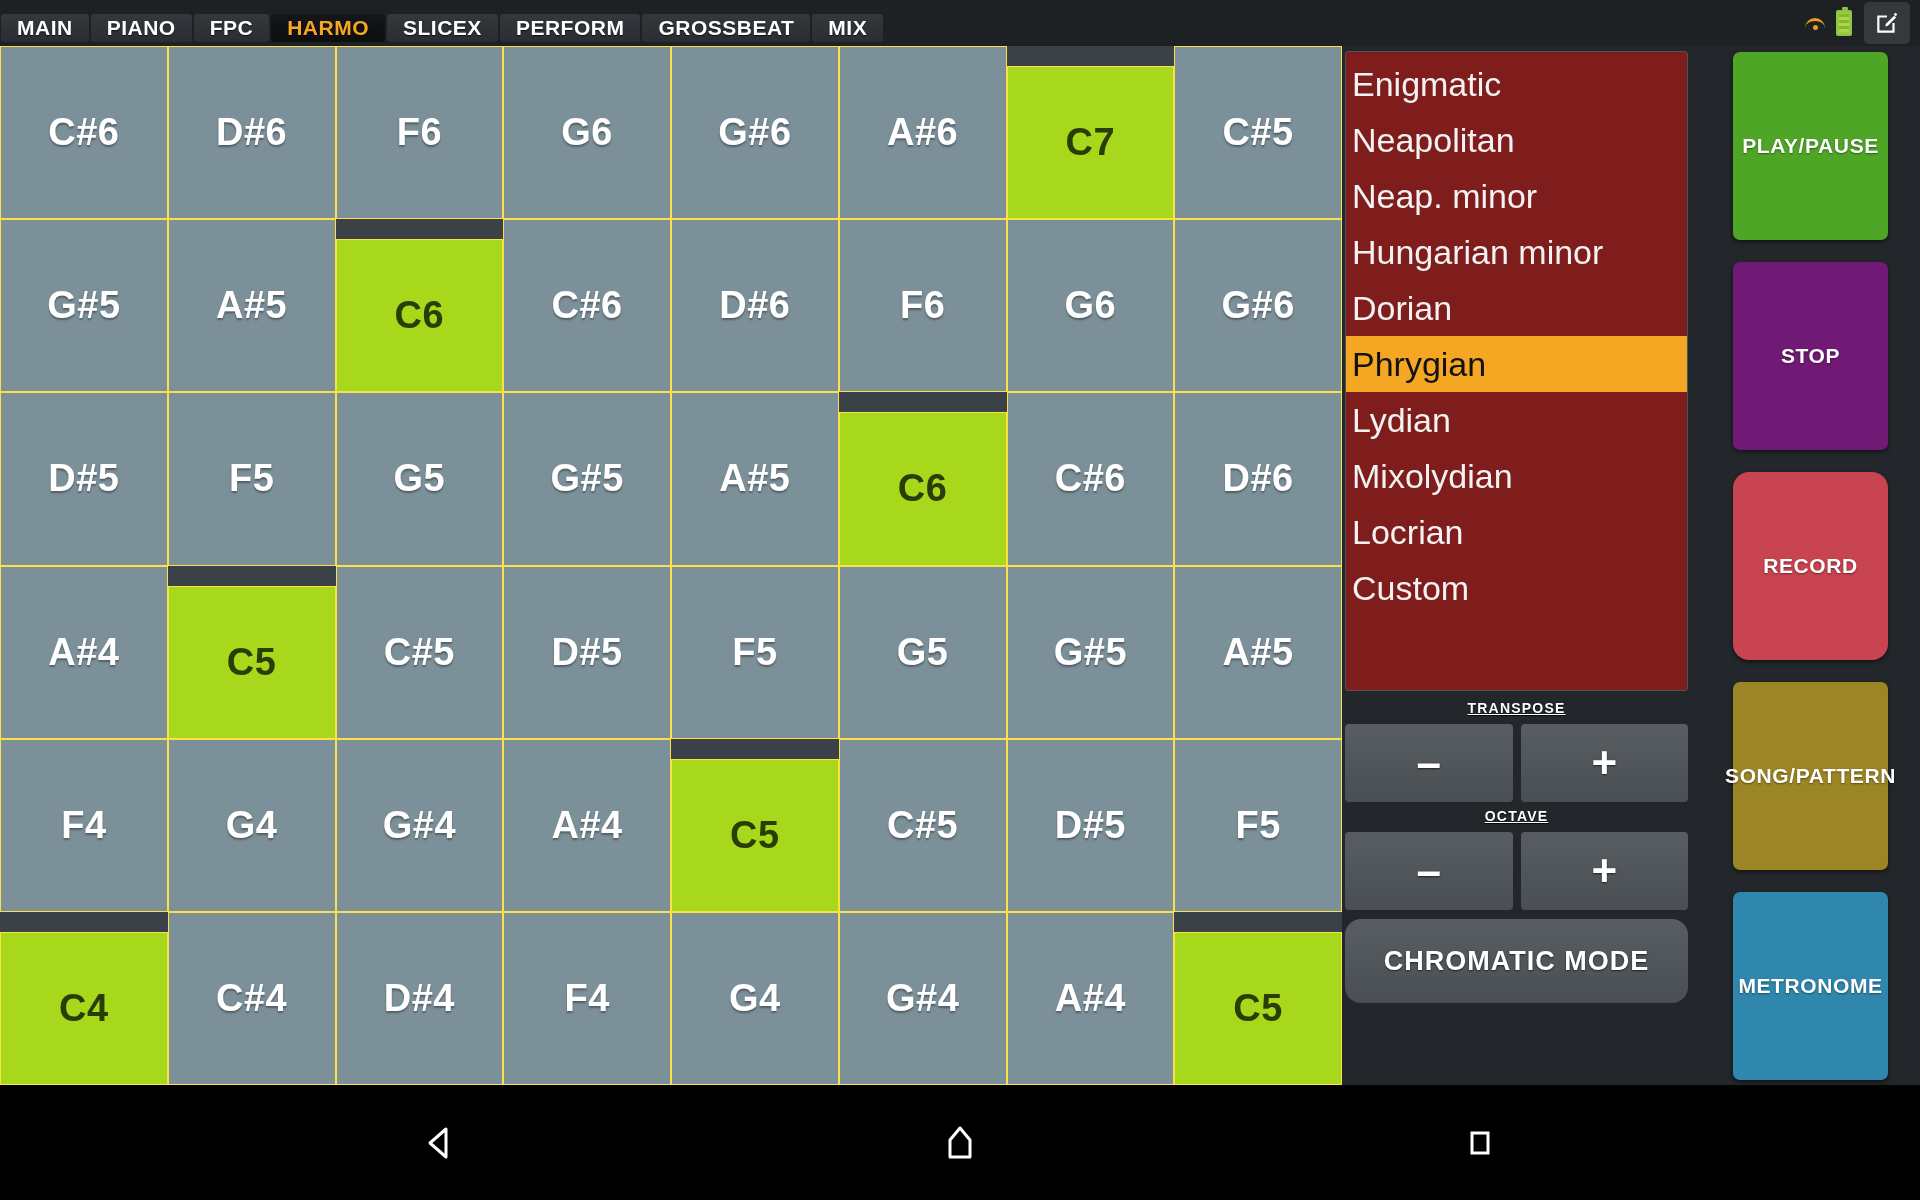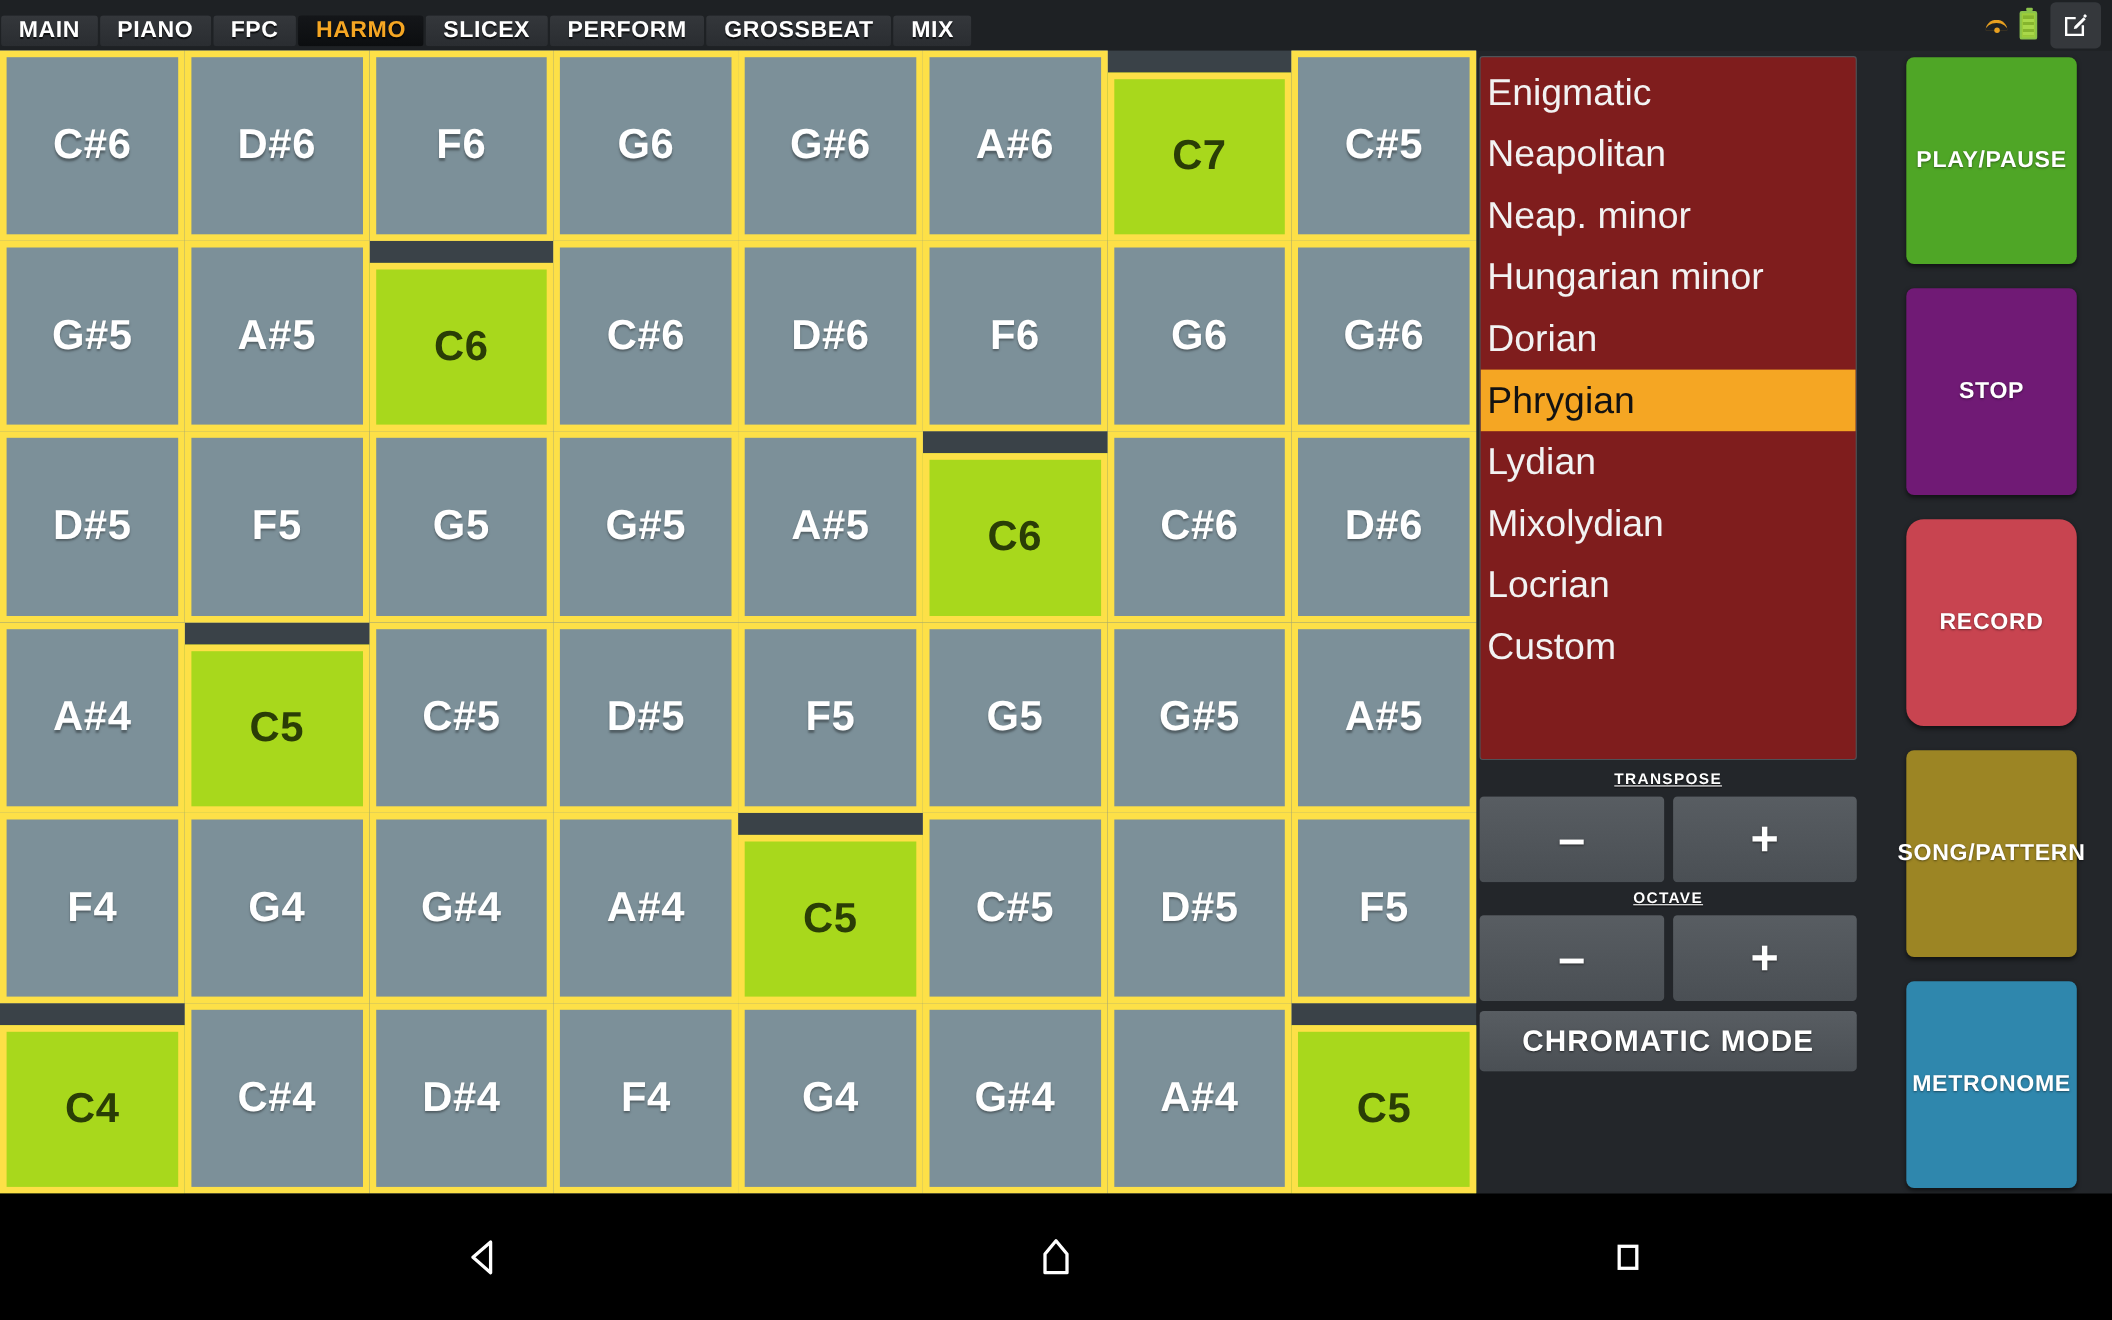--- a/index.html
+++ b/index.html
@@ -90,21 +90,21 @@
     left:0; top:46px;
     width:1342px; height:1039px;
     display:grid;
     grid-template-columns:repeat(8, 1fr);
     grid-template-rows:repeat(6, 1fr);
     background:#3a4248;
   }
   .pad {
     display:flex; align-items:center; justify-content:center;
     background:#7c9099;
-    border:6px solid #fde047;
+    border:1px solid #fde047;
     color:#ffffff;
     font-size:38px;
     font-weight:bold;
     text-shadow:0 2px 2px rgba(0,0,0,.35);
     letter-spacing:0.5px;
     user-select:none;
   }
   .pad.root {
     background:#a8d81c;
     color:#2a3d06;
@@ -160,24 +160,24 @@
     border-radius:4px;
     display:flex; align-items:center; justify-content:center;
     color:#ffffff;
     font-size:44px;
     font-weight:bold;
     line-height:1;
     text-shadow:0 1px 2px rgba(0,0,0,.6);
   }
   .chromatic {
     margin-top:9px;
-    height:55px;
+    height:84px;
     background:#51565b;
     background-image:linear-gradient(#585d62, #4a4f54);
-    border-radius:4px;
+    border-radius:16px;
     display:flex; align-items:center; justify-content:center;
     color:#ffffff;
     font-size:27px;
     font-weight:bold;
     letter-spacing:1px;
     text-shadow:0 1px 2px rgba(0,0,0,.6);
   }
 
   
   .transport {

